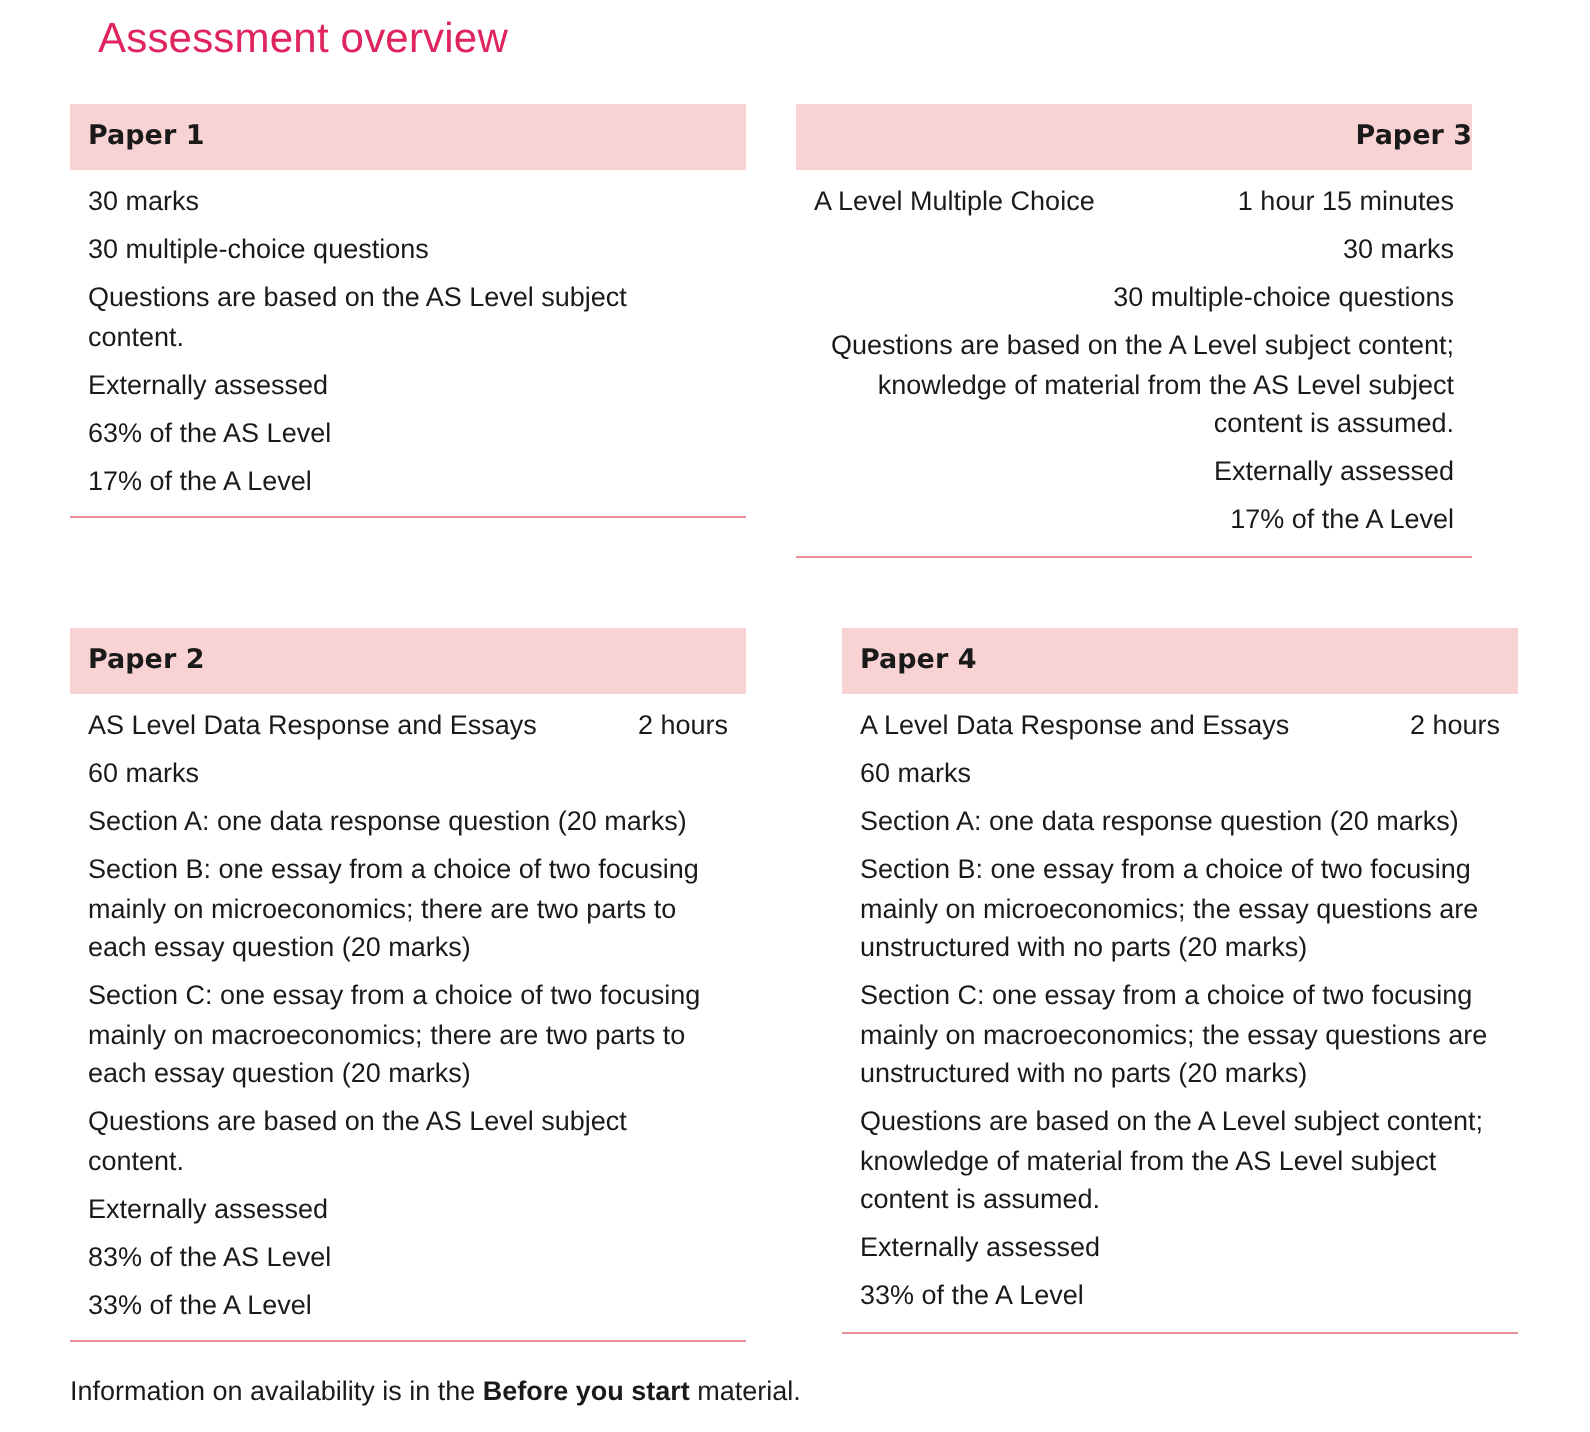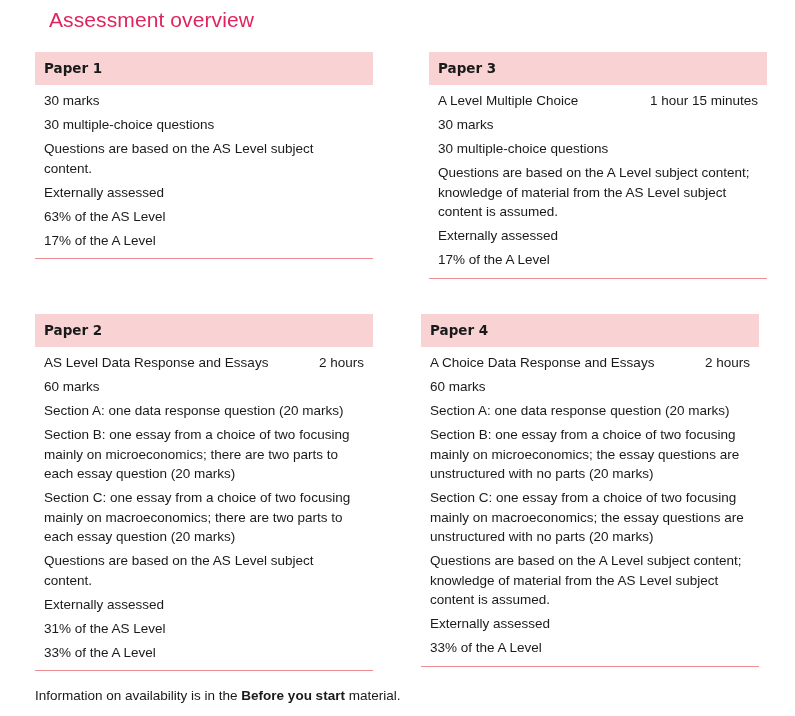--- a/index.html
+++ b/index.html
@@ -49,21 +49,21 @@
       margin-bottom: 4.5px;
     }
     .line.first {
       display: flex;
       justify-content: space-between;
     }
     .card-body .line:last-child {
       margin-bottom: 8px;
     }
     #paper1 { left: 35px; top: 52px; }
-    #paper3 { left: 429px; top: 52px; }
+    #paper3 { left: 398px; top: 52px; text-align: right; }
     #paper2 { left: 35px; top: 314px; }
     #paper4 { left: 421px; top: 314px; }
     .footer {
       position: absolute;
       left: 35px;
       top: 688px;
       font-size: 13.5px;
       font-family: "Liberation Sans", "DejaVu Sans", sans-serif;
     }
     .footer b { font-weight: bold; }
@@ -106,30 +106,30 @@
     <div class="line first">
       <span>AS Level Data Response and Essays</span>
       <span>2 hours</span>
     </div>
     <div class="line">60 marks</div>
     <div class="line">Section A: one data response question (20 marks)</div>
     <div class="line">Section B: one essay from a choice of two focusing mainly on microeconomics; there are two parts to each essay question (20 marks)</div>
     <div class="line">Section C: one essay from a choice of two focusing mainly on macroeconomics; there are two parts to each essay question (20 marks)</div>
     <div class="line">Questions are based on the AS Level subject content.</div>
     <div class="line">Externally assessed</div>
-    <div class="line">31% of the AS Level</div>
+    <div class="line">83% of the AS Level</div>
     <div class="line">33% of the A Level</div>
   </div>
 </div>
 
 <div class="card" id="paper4">
   <div class="card-header">Paper 4</div>
   <div class="card-body">
     <div class="line first">
-      <span>A Choice Data Response and Essays</span>
+      <span>A Level Data Response and Essays</span>
       <span>2 hours</span>
     </div>
     <div class="line">60 marks</div>
     <div class="line">Section A: one data response question (20 marks)</div>
     <div class="line">Section B: one essay from a choice of two focusing mainly on microeconomics; the essay questions are unstructured with no parts (20 marks)</div>
     <div class="line">Section C: one essay from a choice of two focusing mainly on macroeconomics; the essay questions are unstructured with no parts (20 marks)</div>
     <div class="line">Questions are based on the A Level subject content; knowledge of material from the AS Level subject content is assumed.</div>
     <div class="line">Externally assessed</div>
     <div class="line">33% of the A Level</div>
   </div>

